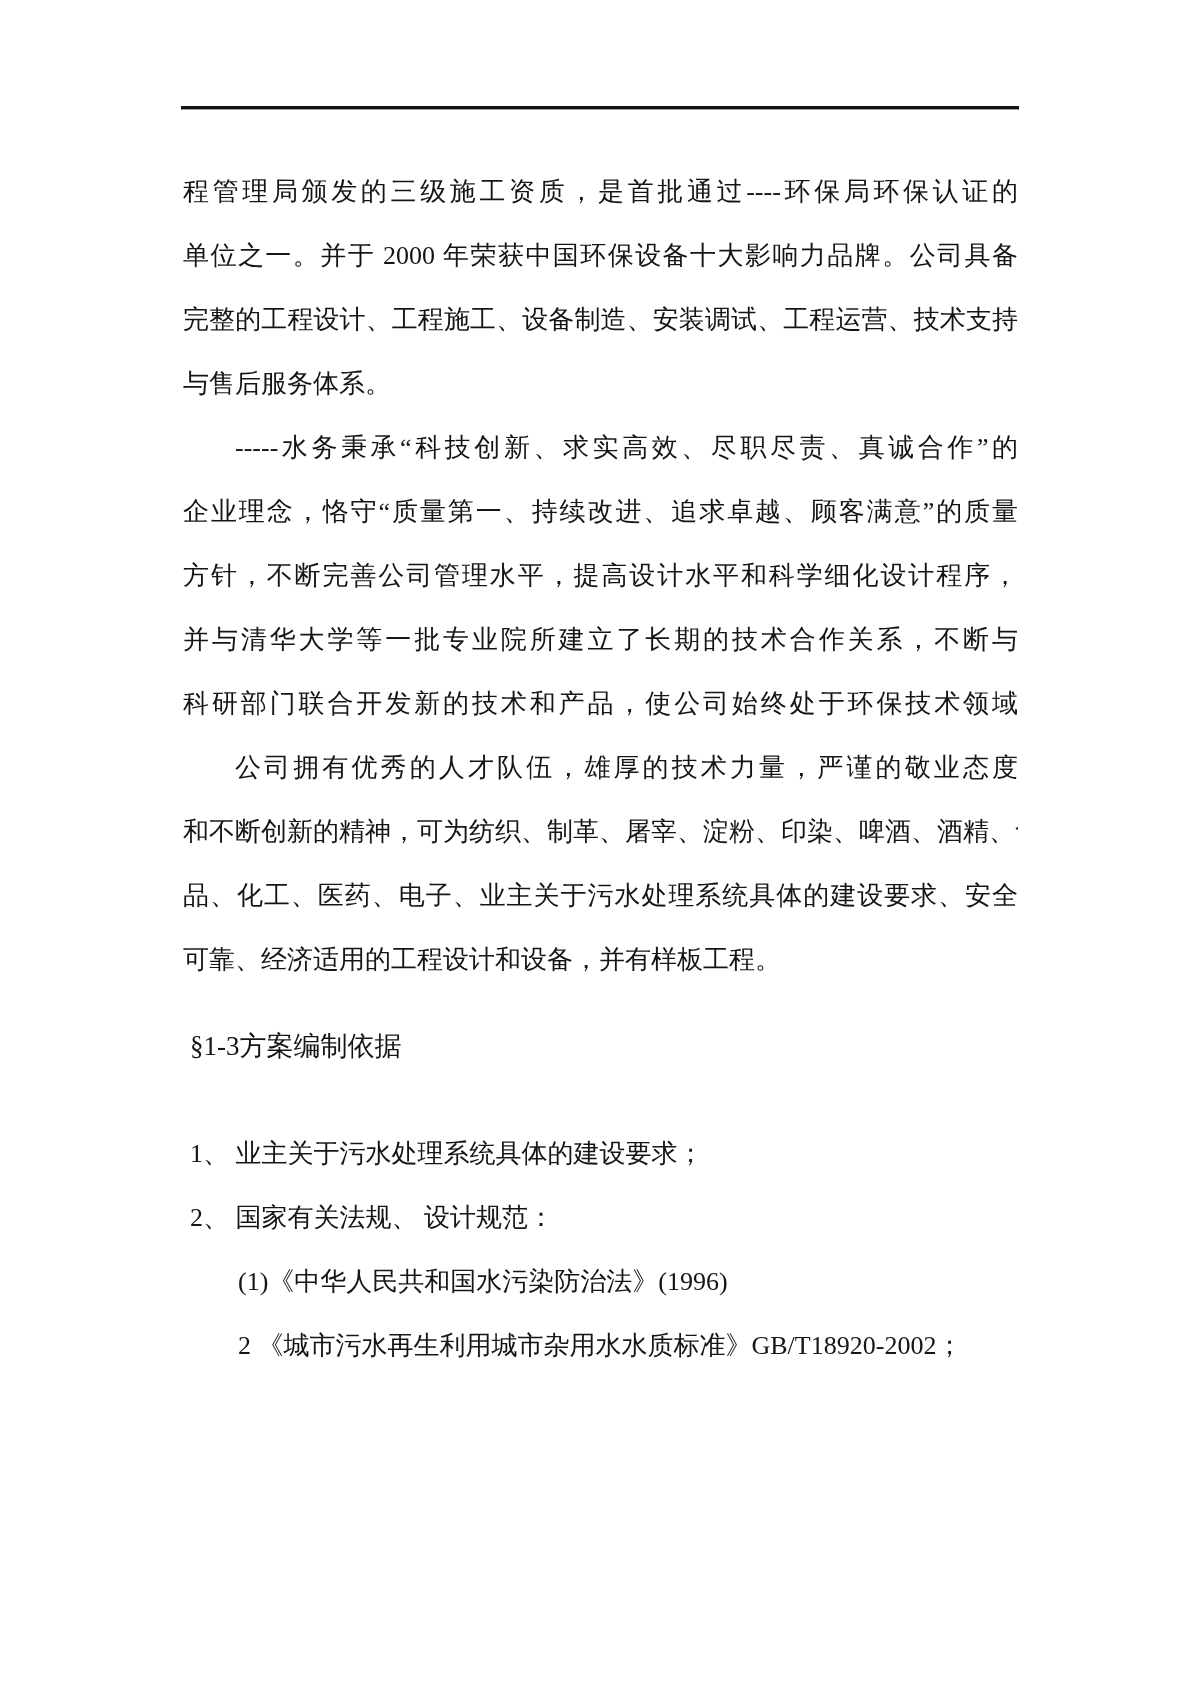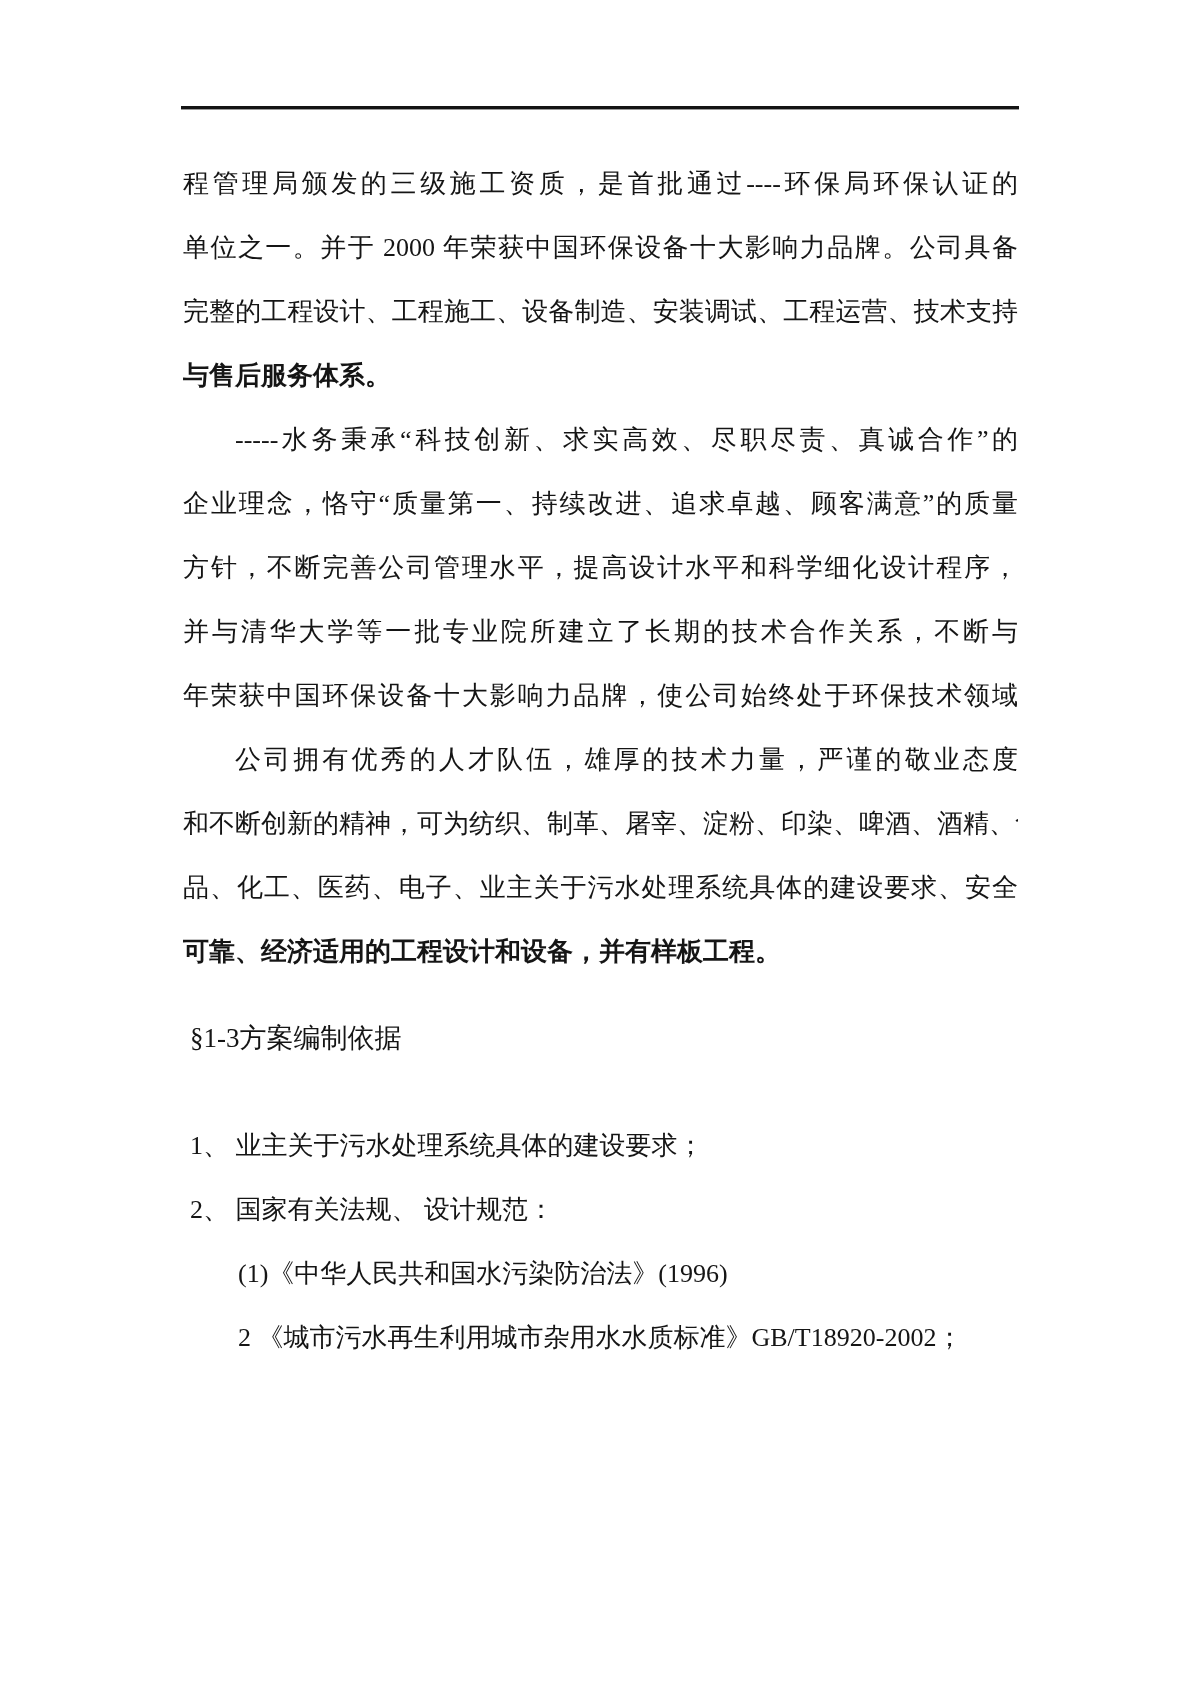--- a/index.html
+++ b/index.html
@@ -17,36 +17,35 @@
     left:181px;
     top:106px;
     width:838px;
     height:3px;
     background:#141414;
     box-shadow:0 1px 0 #9a9a9a;
   }
   .content{
     position:absolute;
     left:183px;
-    top:152px;
+    top:160px;
     width:835px;
     font-size:26px;
   }
   .line{
     height:64px;
     line-height:64px;
     text-align:justify;
     text-align-last:justify;
     overflow:hidden;
     white-space:nowrap;
   }
   .line.last{
     text-align:left;
     text-align-last:left;
-    font-weight:bold;
   }
   .line.indent{
     text-indent:52px;
   }
   .heading{
     font-size:27px;
     font-weight:normal;
     margin:22px 0 44px 7px;
     height:64px;
     line-height:64px;
@@ -69,21 +68,21 @@
   <div class="content">
     <div id="paragraphs">
         <div class="line">程管理局颁发的三级施工资质，是首批通过----环保局环保认证的</div>
         <div class="line">单位之一。并于 2000 年荣获中国环保设备十大影响力品牌。公司具备</div>
         <div class="line">完整的工程设计、工程施工、设备制造、安装调试、工程运营、技术支持</div>
         <div class="line last">与售后服务体系。</div>
         <div class="line indent">-----水务秉承“科技创新、求实高效、尽职尽责、真诚合作”的</div>
         <div class="line">企业理念，恪守“质量第一、持续改进、追求卓越、顾客满意”的质量</div>
         <div class="line">方针，不断完善公司管理水平，提高设计水平和科学细化设计程序，</div>
         <div class="line">并与清华大学等一批专业院所建立了长期的技术合作关系，不断与</div>
-        <div class="line">年荣获中国环保设备十大影响力品牌，使公司始终处于环保技术领域</div>
+        <div class="line">科研部门联合开发新的技术和产品，使公司始终处于环保技术领域</div>
         <div class="line indent">公司拥有优秀的人才队伍，雄厚的技术力量，严谨的敬业态度</div>
         <div class="line">和不断创新的精神，可为纺织、制革、屠宰、淀粉、印染、啤酒、酒精、食</div>
         <div class="line">品、化工、医药、电子、业主关于污水处理系统具体的建设要求、安全</div>
         <div class="line last">可靠、经济适用的工程设计和设备，并有样板工程。</div>
       </div>
     <h2 class="heading">§1-3方案编制依据</h2>
     <div id="reference-list">
         <div class="list-item lvl1">1、 业主关于污水处理系统具体的建设要求；</div>
         <div class="list-item lvl1">2、 国家有关法规、 设计规范：</div>
         <div class="list-item lvl2">(1)《中华人民共和国水污染防治法》(1996)</div>

